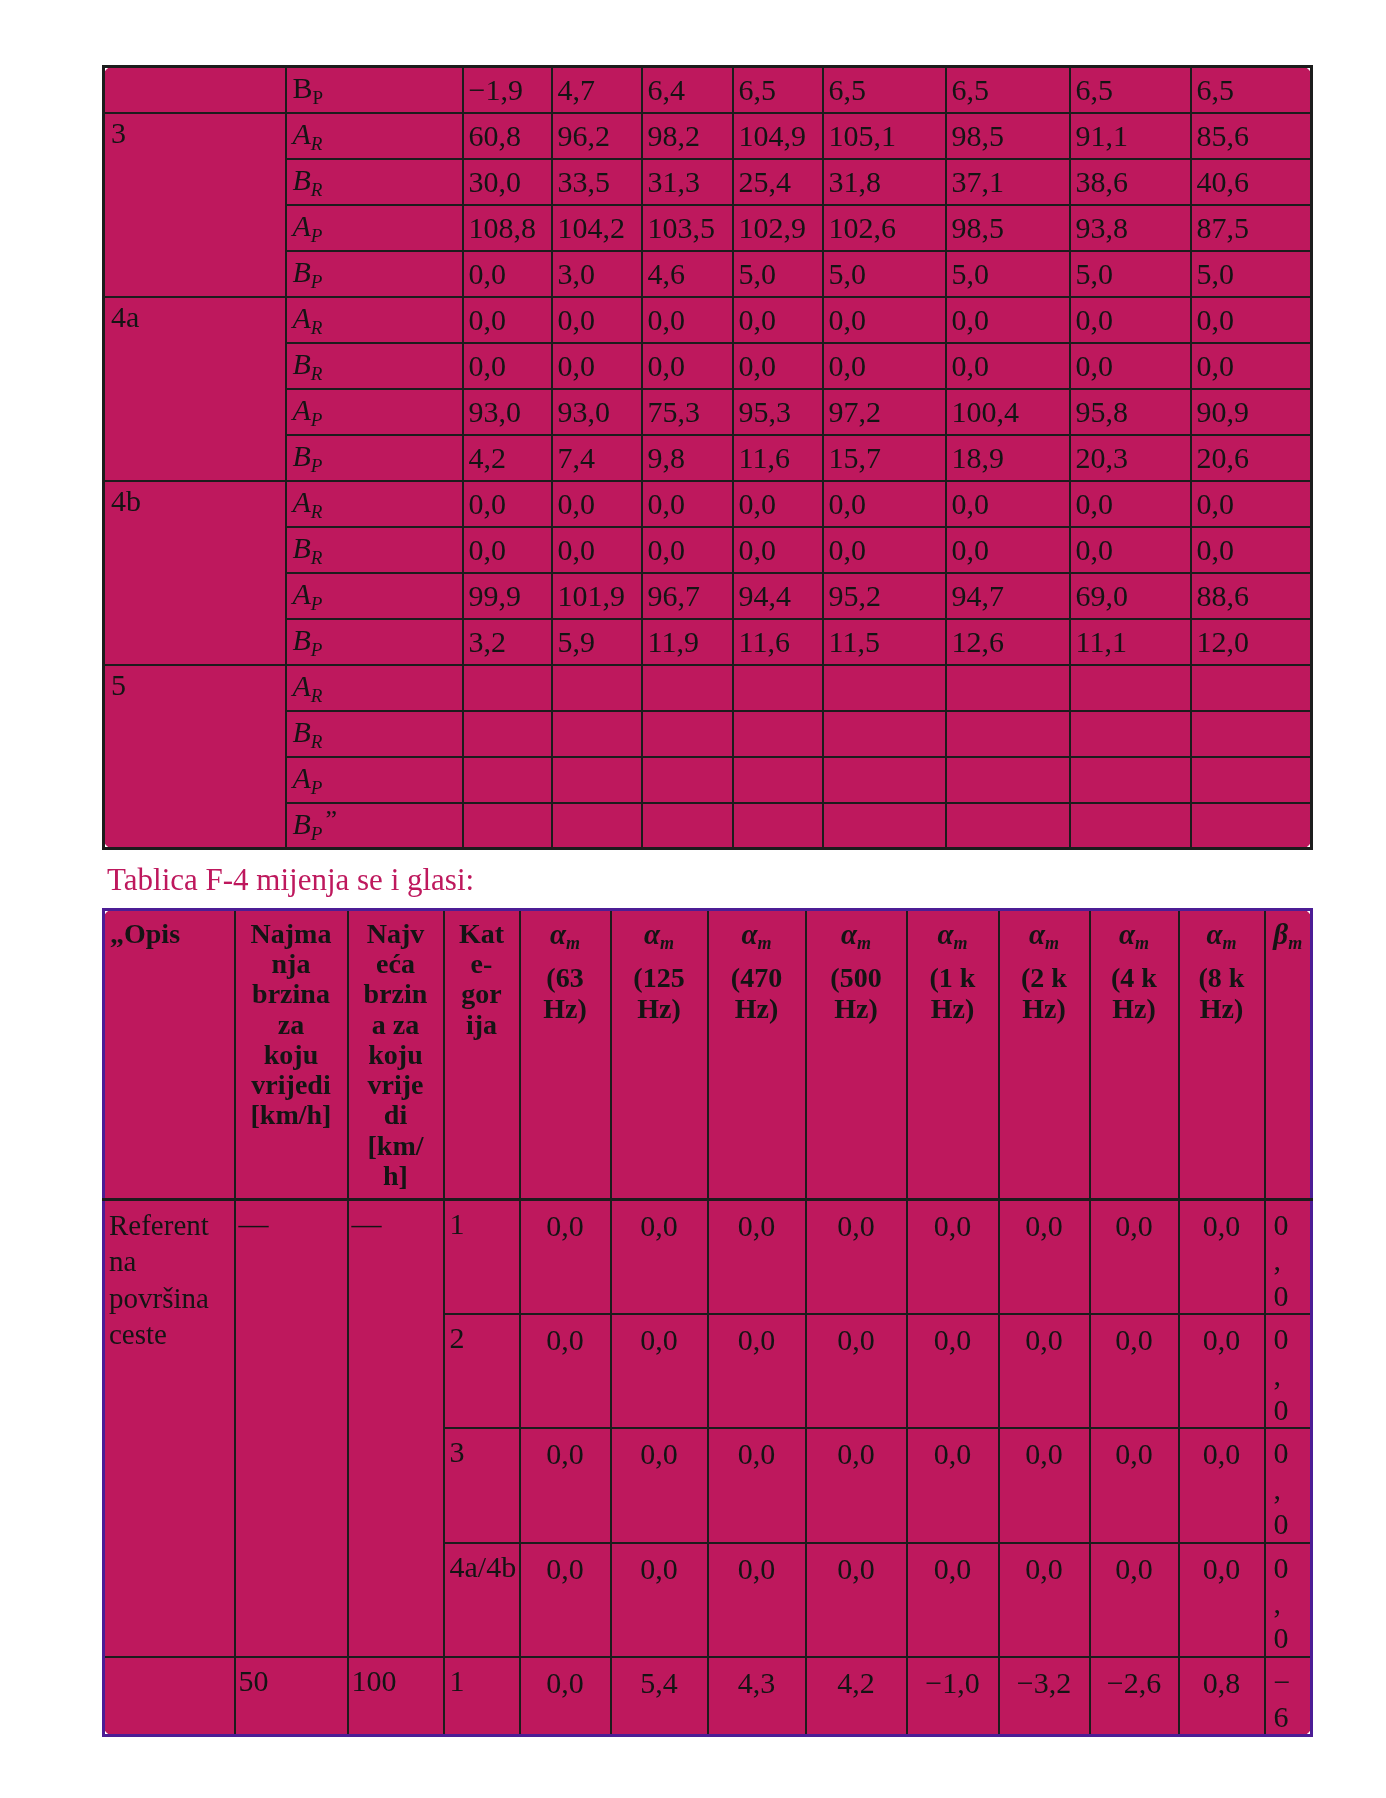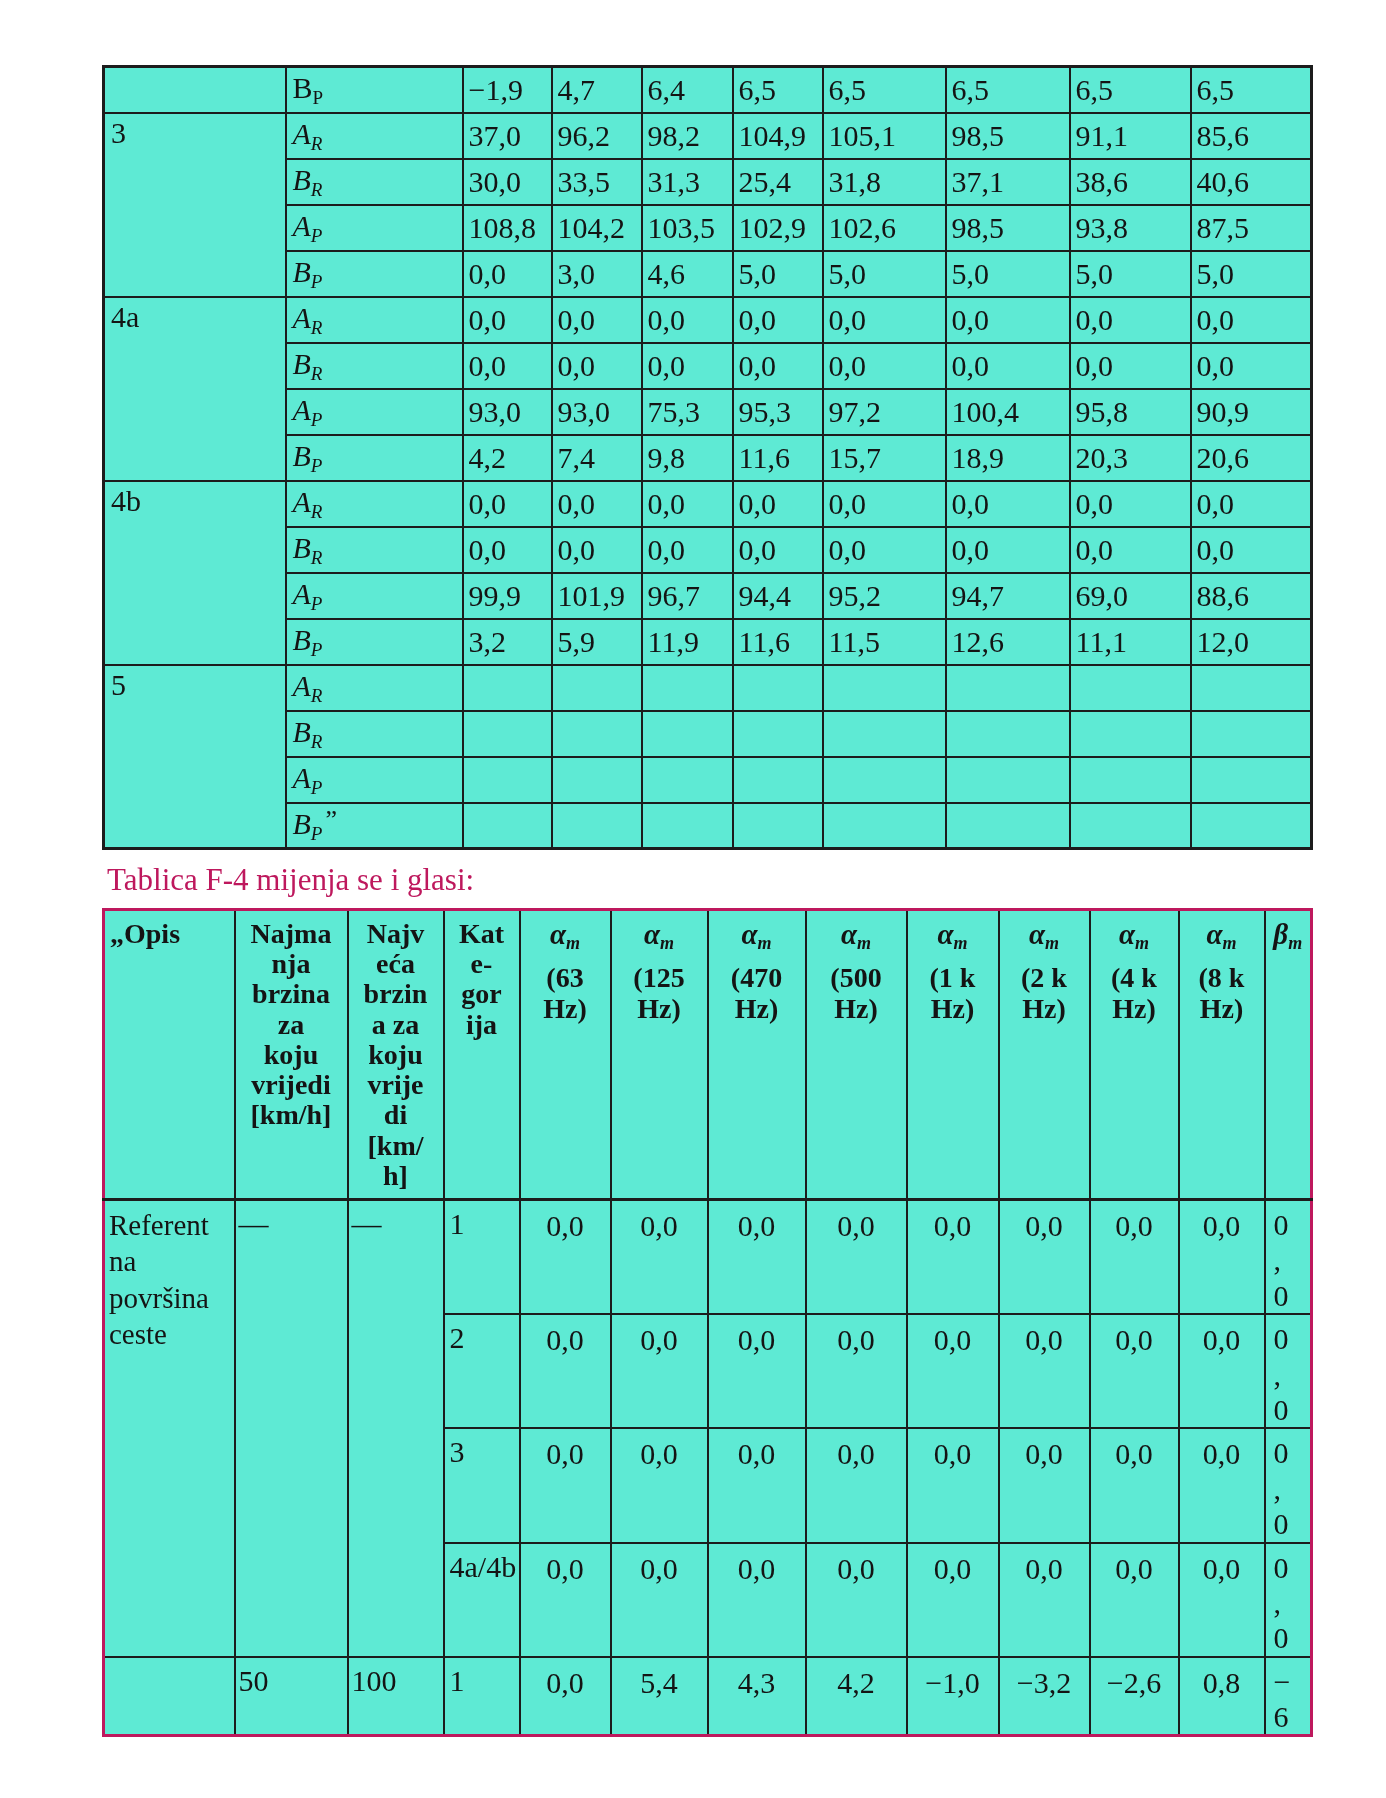--- a/index.html
+++ b/index.html
@@ -8,21 +8,22 @@
     width:1386px;height:1798px;
     background:#ffffff;
     font-family:"Liberation Serif", serif;
     color:#141414;
     overflow:hidden;
   }
   table{
     border-collapse:collapse;
     table-layout:fixed;
     position:absolute;
-    background:#5eead4;
+    background:#be185d;
+    border-radius:15px;
   }
   td,th{
     border:2px solid #1c1c1c;
     overflow:hidden;
     font-weight:normal;
   }
   
   #t1{left:102px;top:65px;width:1208px;border:3px solid #1c1c1c;}
   #t1 tr{height:46px;}
   .t1-group{
@@ -40,21 +41,21 @@
   .t1-val{
     vertical-align:middle;text-align:left;
     font-size:30px;padding:0 0 0 5px;
   }
   
   .caption{
     position:absolute;left:107px;top:862px;
     font-size:31px;color:#be185d;
   }
   
-  #t2{left:102px;top:908px;width:1208px;border:3px solid #be185d;}
+  #t2{left:102px;top:908px;width:1208px;border:3px solid #4c1d95;}
   #t2 thead tr{height:290px;}
   #t2 thead th{border-bottom:3px solid #1c1c1c;}
   #t2 tbody tr:nth-child(1){height:110px;}
   #t2 tbody tr:nth-child(2){height:88px;}
   #t2 tbody tr:nth-child(3){height:90px;}
   #t2 tbody tr:nth-child(4){height:110px;}
   #t2 tbody tr:nth-child(5){height:70px;}
   .t2-th{
     vertical-align:top;text-align:center;
     font-weight:bold;font-size:28px;line-height:1.08;
@@ -114,21 +115,21 @@
           <td class="t1-val">6,4</td>
           <td class="t1-val">6,5</td>
           <td class="t1-val">6,5</td>
           <td class="t1-val">6,5</td>
           <td class="t1-val">6,5</td>
           <td class="t1-val">6,5</td>
         </tr>
         <tr>
           <td class="t1-group" rowspan="4">3</td>
           <td class="t1-param"><span class="pit">A</span><span class="pit psub">R</span></td>
-          <td class="t1-val">37,0</td>
+          <td class="t1-val">60,8</td>
           <td class="t1-val">96,2</td>
           <td class="t1-val">98,2</td>
           <td class="t1-val">104,9</td>
           <td class="t1-val">105,1</td>
           <td class="t1-val">98,5</td>
           <td class="t1-val">91,1</td>
           <td class="t1-val">85,6</td>
         </tr>
         <tr>
           <td class="t1-param"><span class="pit">B</span><span class="pit psub">R</span></td>

